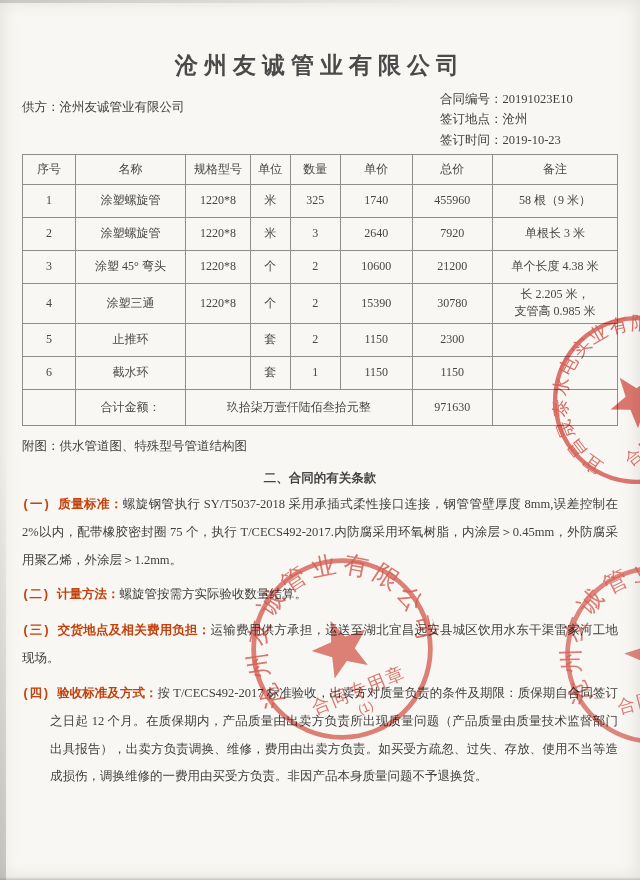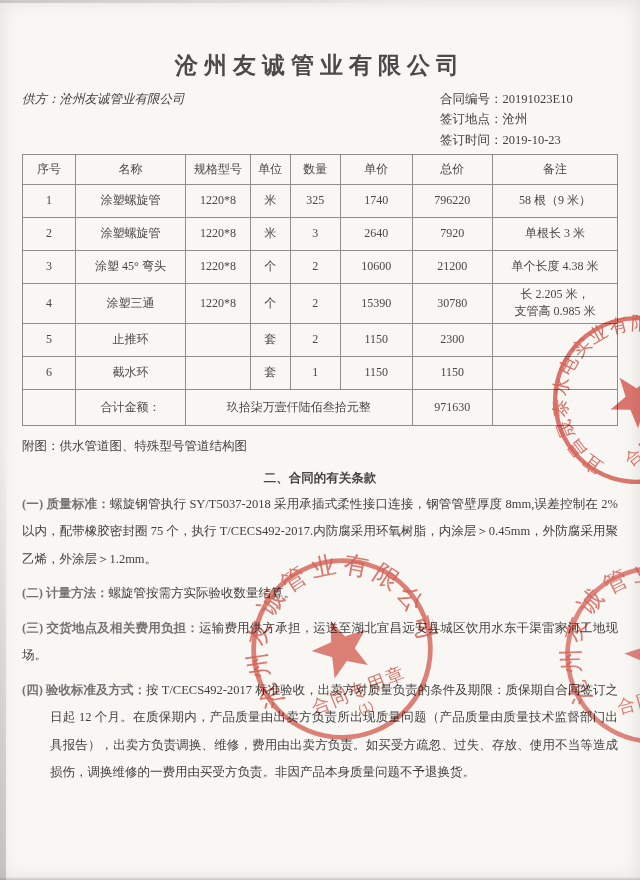--- a/index.html
+++ b/index.html
@@ -6,39 +6,39 @@
   .paper{
     position:relative;width:640px;height:880px;margin:0 auto;
     background:#f8f7f3;overflow:hidden;
     font-family:"Liberation Serif", serif;color:#3f3f3f;
     box-shadow:inset 0 0 18px rgba(150,148,140,.25);
   }
   .content{position:absolute;left:22px;right:22px;top:0;}
   .doc-company{margin:50px 0 0;text-align:center;font-size:23px;font-weight:600;letter-spacing:6px;color:#4a4a4a;}
   .doc-title{margin:9px 0 0;text-align:center;font-size:19px;font-weight:600;letter-spacing:12px;color:#4a4a4a;}
   .meta{display:flex;justify-content:space-between;margin-top:8px;font-size:12.5px;}
-  .meta-left .line1{margin-top:2px;font-style:italic;}
+  .meta-left .line1{margin-top:10px;}
   .meta-left .line2{margin-top:17px;}
   .meta-right{width:178px;line-height:1.62;}
   .sec-heading{margin-top:5px;font-size:12.5px;font-weight:600;font-family:"Liberation Sans",sans-serif;color:#454545;}
   table.items{border-collapse:collapse;width:100%;margin-top:4px;table-layout:fixed;}
   table.items th,table.items td{
     border:1px solid #8d8d8d;text-align:center;vertical-align:middle;
     font-size:12px;font-weight:normal;color:#474747;padding:2px 3px;
   }
   table.items thead tr{height:30px;}
   table.items tbody tr{height:33px;}
   td.remark{white-space:pre-line;line-height:1.45;}
   .note-box{border:1px solid #8d8d8d;border-top:none;padding:7px 8px 8px;font-size:12px;color:#474747;margin-left:-3px;margin-right:-2px;}
   .attachment{margin-top:12px;font-size:12.5px;}
   .sec2-heading{margin-top:15px;text-align:center;}
   .clauses{margin-top:4px;}
   .clause{font-size:12.5px;line-height:2.2;margin:0 0 7px;text-align:justify;}
   .clause:nth-of-type(4){padding-left:28px;text-indent:-28px;}
-  .clause-label{font-weight:600;font-family:Liberation Serif, serif;color:#737373;}
+  .clause-label{font-weight:600;font-family:Liberation Mono, monospace;color:#c2410c;}
   
   .seal{position:absolute;mix-blend-mode:multiply;opacity:.85;pointer-events:none;}
   .seal-buyer{left:549px;top:312px;transform:rotate(-38deg);}
   .seal-supplier-main{left:247px;top:554px;transform:rotate(-22deg);}
   .seal-supplier-right{left:561px;top:562px;transform:rotate(-15deg);}
   
   .scan-edge{position:absolute;pointer-events:none;}
   .edge-top{top:0;left:0;width:420px;height:3px;background:linear-gradient(to right,rgba(110,110,105,.28),rgba(110,110,105,0));}
   .edge-left-bottom{left:0;bottom:0;width:6px;height:430px;background:linear-gradient(to top,rgba(105,105,100,.32),rgba(105,105,100,0));}
   .edge-bottom{bottom:0;left:0;right:0;height:3px;background:linear-gradient(to top,rgba(110,110,105,.30),rgba(110,110,105,0));}
@@ -87,21 +87,21 @@
         </tr>
       </thead>
       <tbody>
         <tr>
           <td>1</td>
           <td>涂塑螺旋管</td>
           <td>1220*8</td>
           <td>米</td>
           <td>325</td>
           <td>1740</td>
-          <td>796220</td>
+          <td>455960</td>
           <td class="remark">58 根（9 米）</td>
         </tr>
         <tr>
           <td>2</td>
           <td>涂塑螺旋管</td>
           <td>1220*8</td>
           <td>米</td>
           <td>3</td>
           <td>2640</td>
           <td>7920</td>

